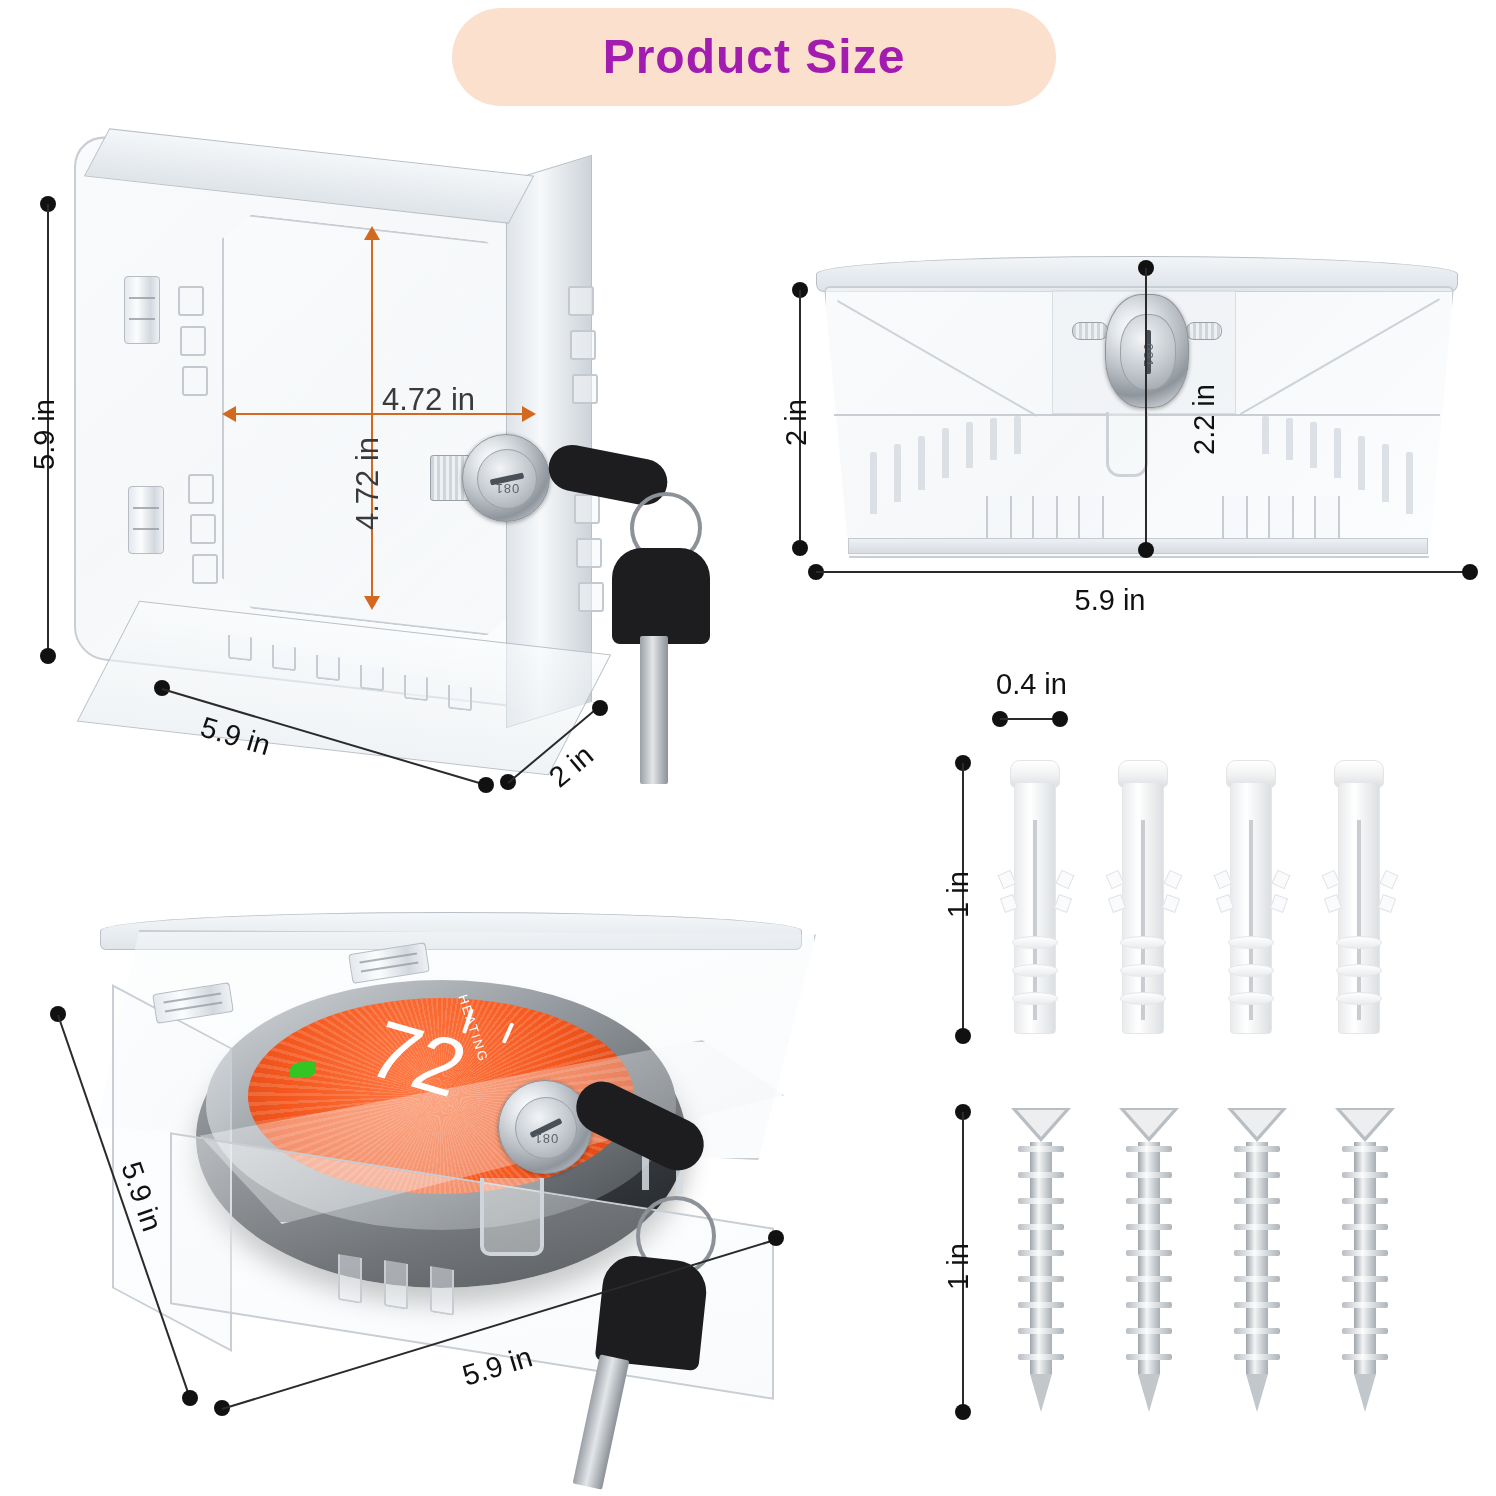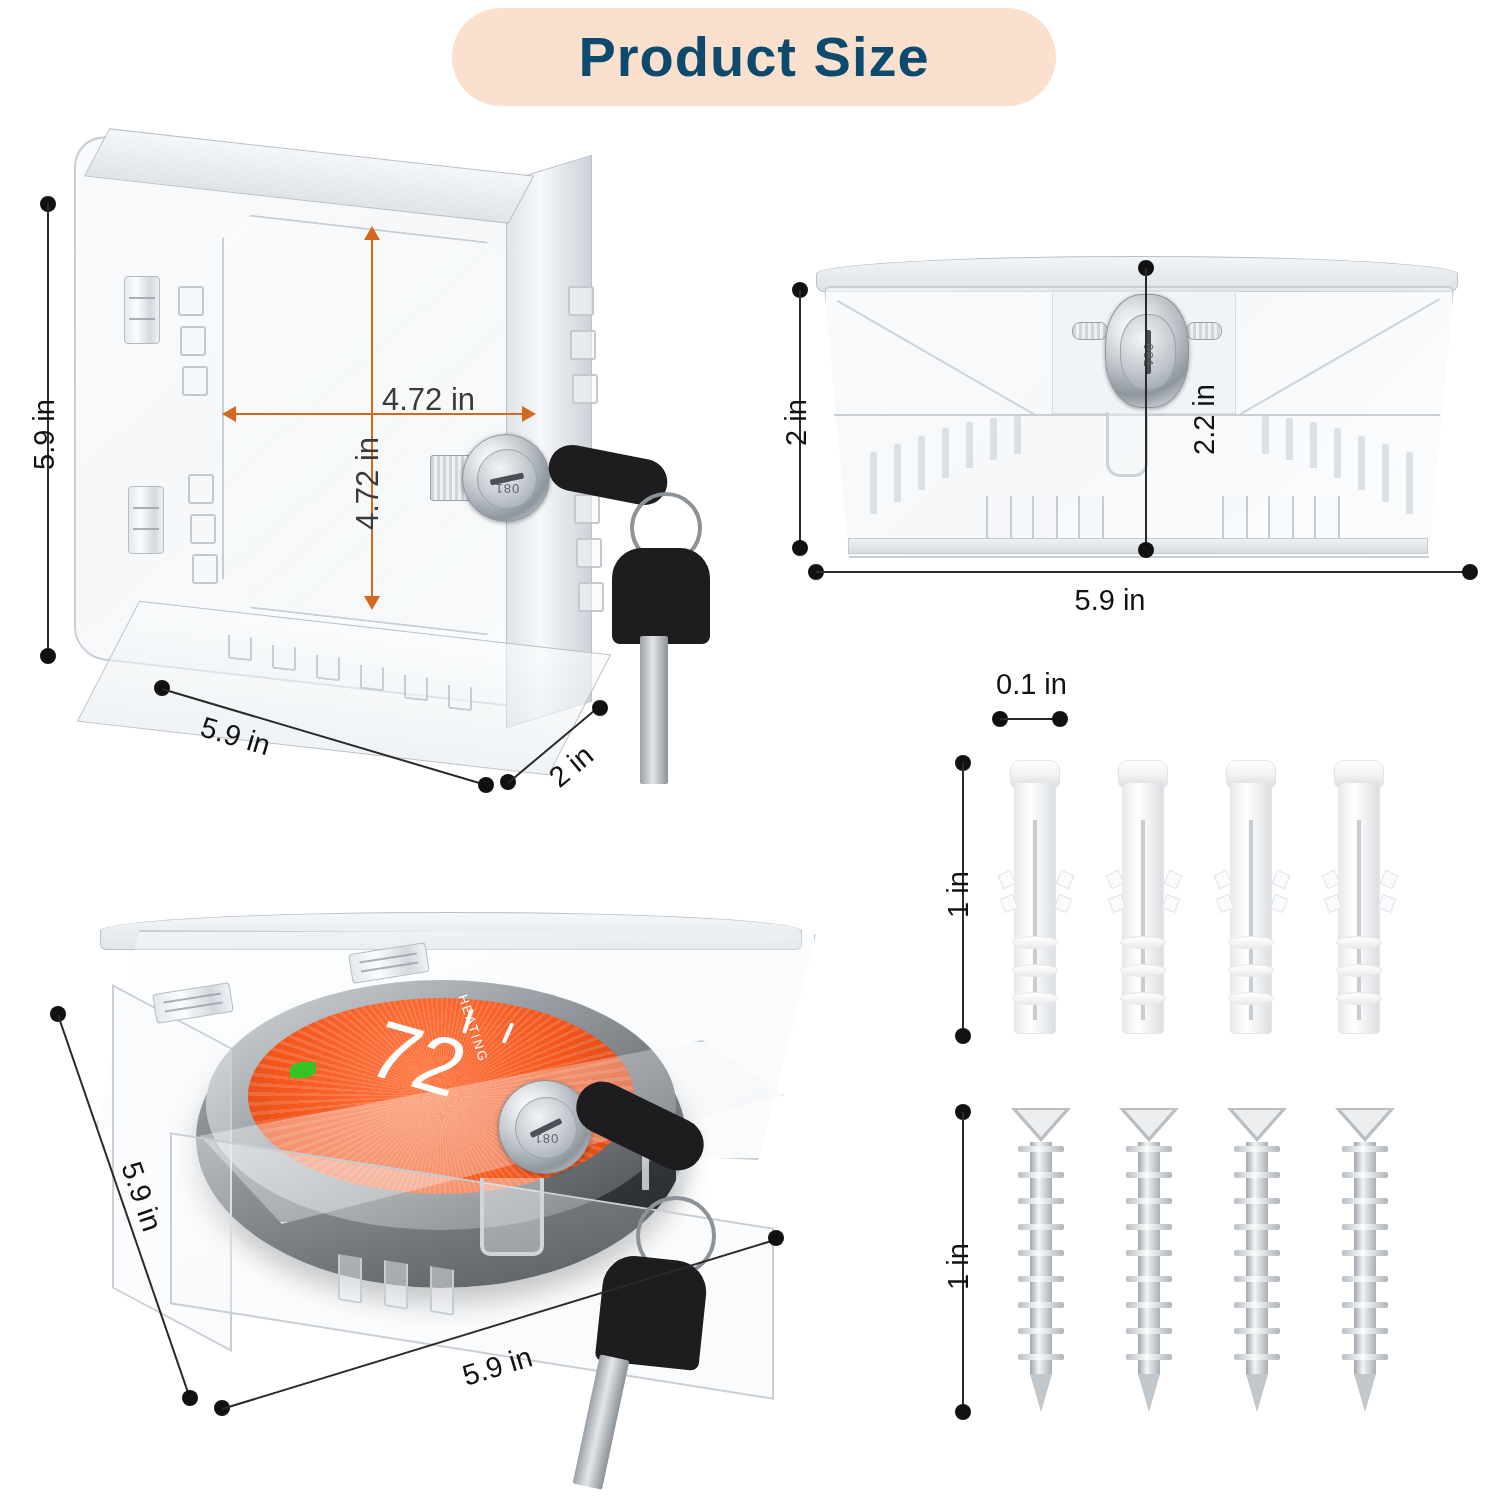--- a/index.html
+++ b/index.html
@@ -23,23 +23,23 @@
     top: 8px;
     width: 604px;
     height: 98px;
     background: #FBE0CE;
     border-radius: 49px;
     display: flex;
     align-items: center;
     justify-content: center;
   }
   #title-text {
-    font-size: 56px;
+    font-size: 48px;
     font-weight: bold;
-    color: #0c4a6e;
+    color: #a21caf;
     letter-spacing: 1px;
     line-height: 1;
     white-space: nowrap;
   }
 
   
   .dimline {
     position: absolute;
     background: #2a2a2a;
     transform-origin: 0 50%;
@@ -580,21 +580,21 @@
   <div class="dimlabel" style="left:106px; top:1182px; transform: rotate(71deg);">5.9 in</div>
 
   <div class="dimdot" style="left:222px; top:1408px;"></div>
   <div class="dimline h" style="left:222px; top:1408px; width:580px; transform: rotate(-17deg);"></div>
   <div class="dimdot" style="left:776px; top:1238px;"></div>
   <div class="dimlabel" style="left:462px; top:1352px; transform: rotate(-17deg);">5.9 in</div>
 </div>
 
 <div>
 
-  <div class="dimlabel" style="left:996px; top:670px;">0.1 in</div>
+  <div class="dimlabel" style="left:996px; top:670px;">0.4 in</div>
   <div class="dimdot" style="left:1000px; top:719px;"></div>
   <div class="dimline h" style="left:1000px; top:718px; width:60px;"></div>
   <div class="dimdot" style="left:1060px; top:719px;"></div>
 
   <div class="dimdot" style="left:963px; top:763px;"></div>
   <div class="dimline v" style="left:962px; top:763px; height:273px;"></div>
   <div class="dimdot" style="left:963px; top:1036px;"></div>
   <div class="dimlabel rot90ccw" style="left:944px; top:918px;">1 in</div>
 
   <div class="anchor" style="left:1000px; top:760px; width:70px; height:272px;">

